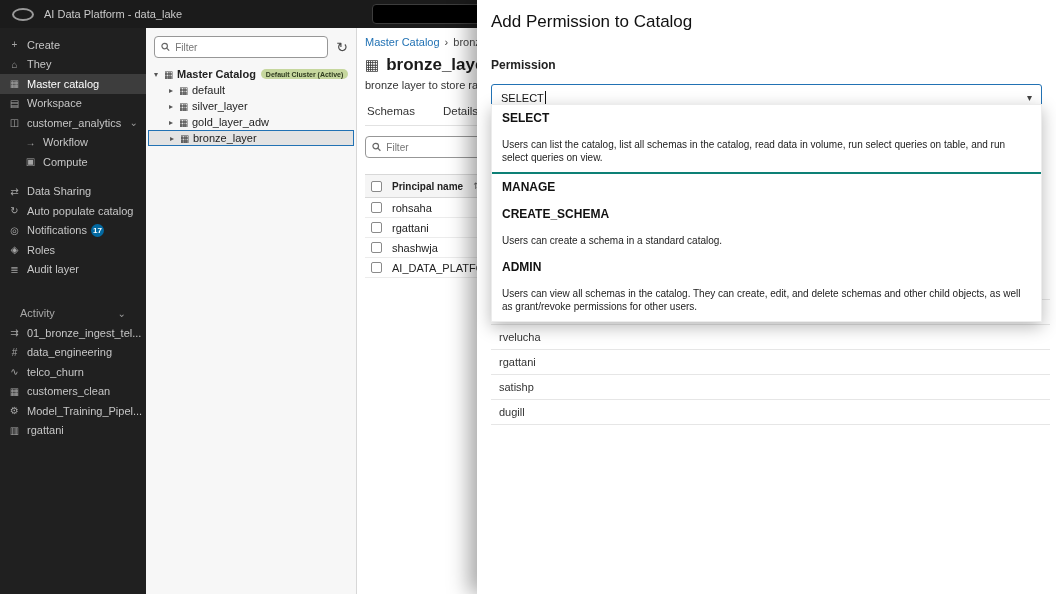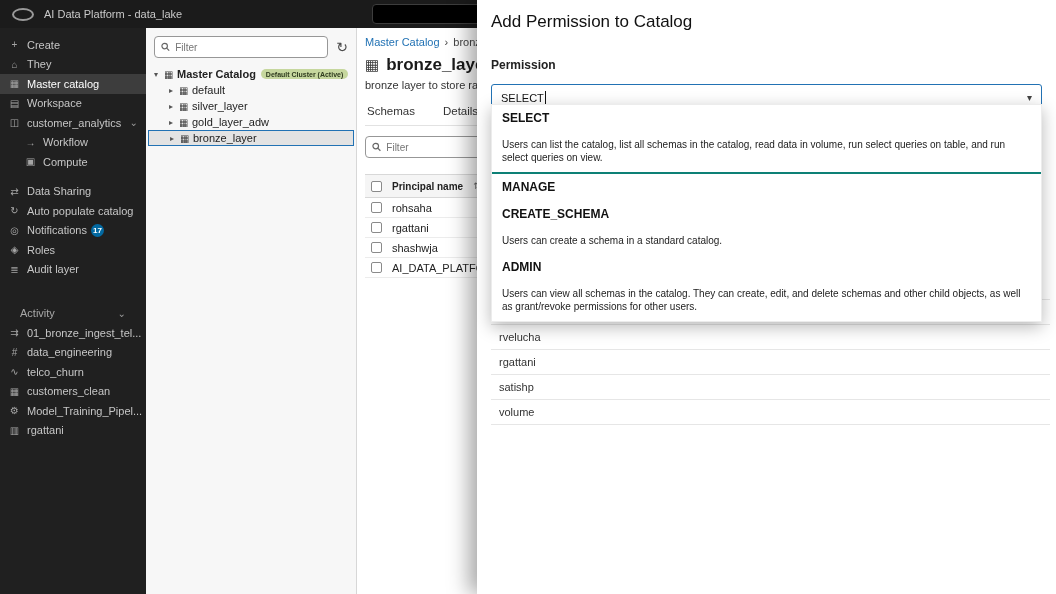--- a/index.html
+++ b/index.html
@@ -280,21 +280,21 @@
     <div class="user-row">
         <span>rvelucha</span>
       </div>
     <div class="user-row">
         <span>rgattani</span>
       </div>
     <div class="user-row">
         <span>satishp</span>
       </div>
     <div class="user-row">
-        <span>volume</span>
+        <span>dugill</span>
       </div>
   </div>
 
   <div class="dropdown-menu">
     <div class="option first">
       <div class="opt-name">SELECT</div>
       <div class="opt-desc">Users can list the catalog, list all schemas in the catalog, read data in volume, run select queries on table, and run select queries on view.</div>
     </div>
     <div class="option">
       <div class="opt-name">MANAGE</div>

